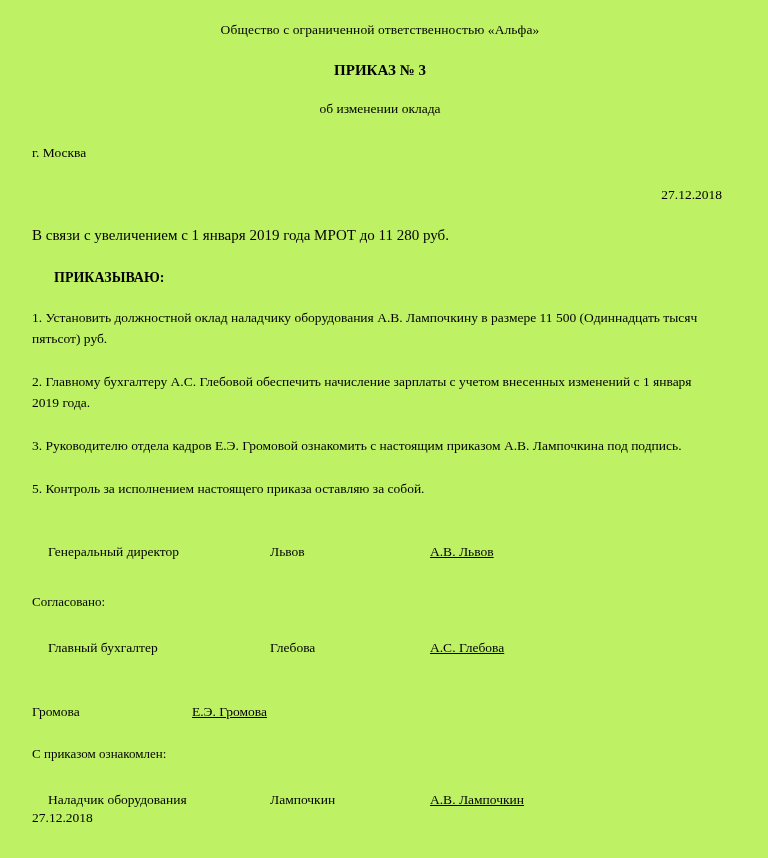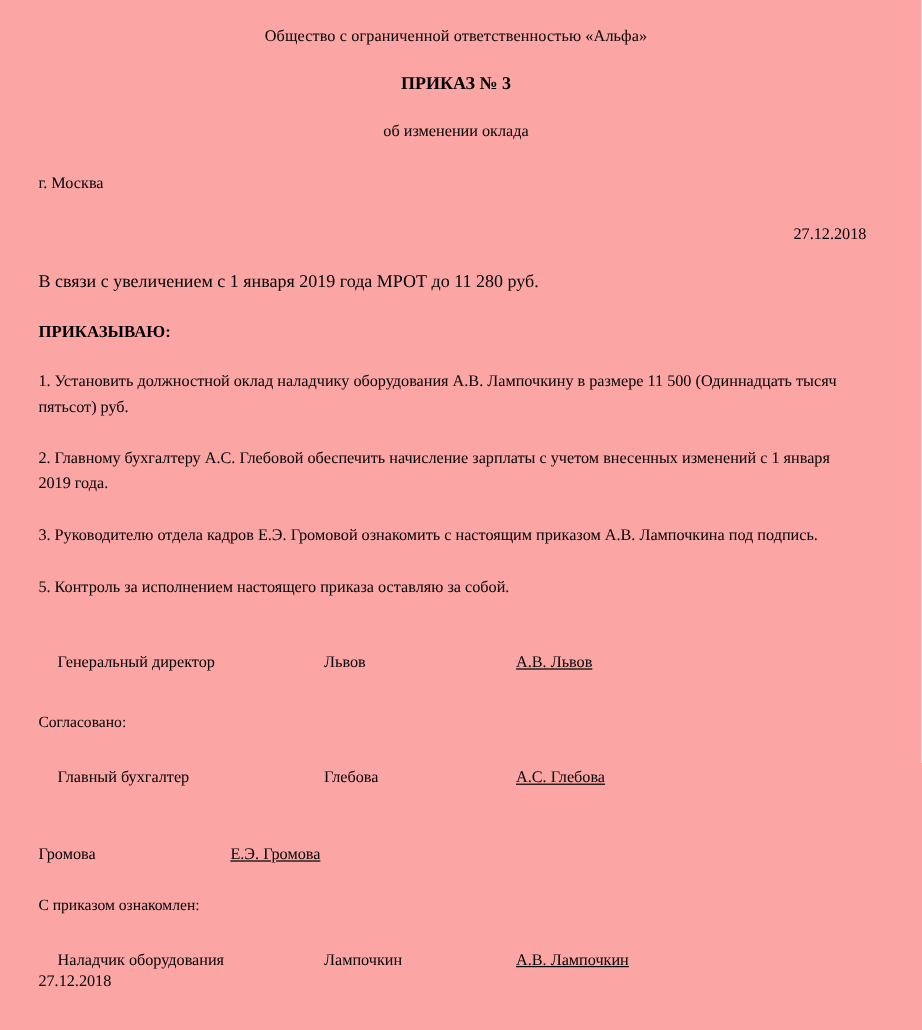--- a/index.html
+++ b/index.html
@@ -8,21 +8,21 @@
     background: #ffffff;
   }
   body {
     font-family: "Liberation Serif", "DejaVu Serif", serif;
     color: #000000;
   }
   .page {
     position: relative;
     width: 768px;
     height: 858px;
-    background: #fca5a5;
+    background: #bef264;
     box-sizing: border-box;
     padding: 18px 40px 0 32px;
     overflow: hidden;
   }
   .org-line {
     text-align: center;
     font-size: 13.5px;
     letter-spacing: 0.1px;
     margin-top: 4px;
   }
@@ -48,20 +48,21 @@
     padding-right: 6px;
   }
   .intro {
     font-size: 15px;
     margin-top: 24px;
   }
   .order-word {
     font-size: 14px;
     font-weight: bold;
     margin-top: 26px;
+    margin-left: 22px;
   }
   .clause {
     font-size: 13.5px;
     margin-top: 22px;
     line-height: 1.55;
     max-width: 680px;
   }
   .sign-block {
     margin-top: 44px;
   }

